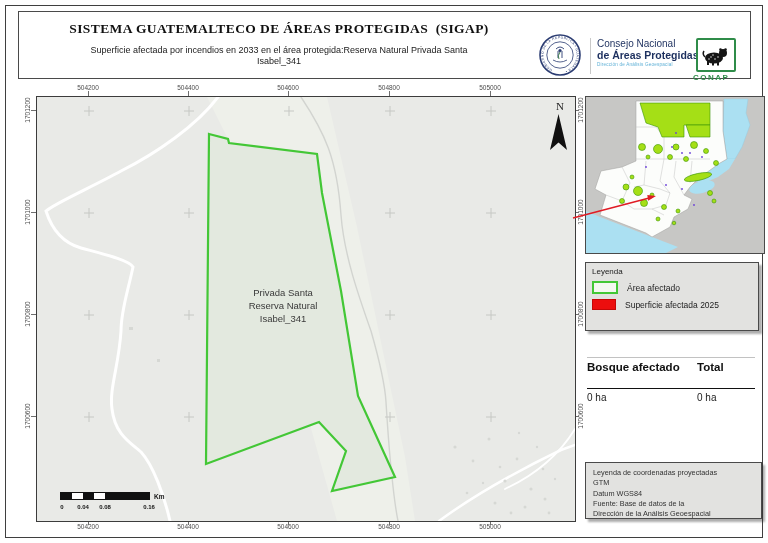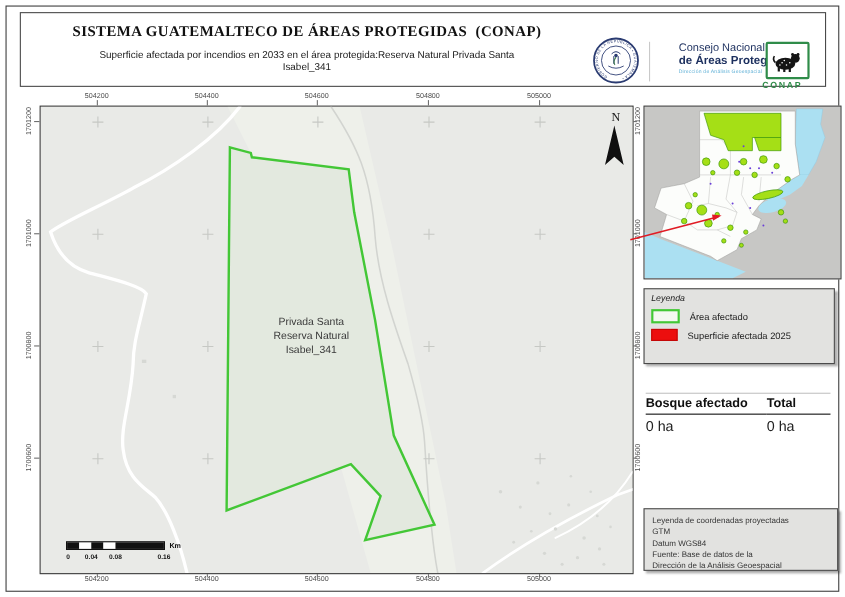--- a/index.html
+++ b/index.html
@@ -7,21 +7,21 @@
         font-family:"Liberation Sans",sans-serif;color:#222;overflow:hidden;}
   .page-border{position:absolute;left:5px;top:5px;right:5px;bottom:5px;border:1px solid #3f3f3f;}
 
   
   .header{position:absolute;left:18px;top:11px;width:731px;height:66px;border:1px solid #4a4a4a;background:#fff;}
   .title{position:absolute;left:20px;top:9px;width:480px;text-align:center;
          font-family:"Liberation Serif",serif;font-weight:bold;font-size:13.5px;letter-spacing:.4px;color:#111;white-space:pre;}
   .subtitle{position:absolute;left:20px;top:33px;width:480px;text-align:center;font-size:9px;line-height:11px;color:#222;}
   .seal{position:absolute;left:519px;top:21px;width:44px;height:44px;}
   .hdr-divider{position:absolute;left:571px;top:26px;width:1px;height:36px;background:#c9c9c9;}
-  .conap-text{position:absolute;left:578px;top:26px;width:112px;color:#1c2f5e;margin-left:20px;}
+  .conap-text{position:absolute;left:578px;top:26px;width:112px;color:#1c2f5e;}
   .conap-l1{font-size:10px;line-height:11px;}
   .conap-l2{font-size:10.5px;line-height:12px;font-weight:bold;}
   .conap-l3{font-size:4.6px;line-height:7px;color:#5fb0d6;letter-spacing:.2px;}
   .conap-badge{position:absolute;left:674px;top:26px;width:46px;text-align:left;}
   .badge-box{margin:0 auto;width:36px;height:30px;border:2px solid #2f8c49;border-radius:2px;background:#fff;
              display:flex;align-items:center;justify-content:center;}
   .badge-label{margin-top:1px;font-size:8px;font-weight:bold;letter-spacing:1.5px;color:#2f8c49;}
 
   
   .map{position:absolute;left:36px;top:96px;width:538px;height:424px;border:1px solid #3c3c3c;background:#e9eae7;}
@@ -37,44 +37,44 @@
   
   .tx{position:absolute;transform:translateX(-50%);font-size:6.5px;color:#4d4d4d;}
   .ty{position:absolute;transform:translate(-50%,-50%) rotate(-90deg);font-size:6.5px;color:#4d4d4d;white-space:nowrap;}
   .tm{position:absolute;background:#6f6f6f;}
 
   
   .inset{position:absolute;left:585px;top:96px;width:178px;height:156px;border:1px solid #4a4a4a;background:#c7c7c5;}
   .callout{position:absolute;left:565px;top:185px;width:106px;height:45px;pointer-events:none;}
   .legend{position:absolute;left:585px;top:262px;width:172px;height:67px;background:#e2e2e0;
           border:1px solid #4a4a4a;box-shadow:2.5px 2.5px 2px rgba(50,50,50,.4);}
-  .legend-title{margin:4px 0 2px 6px;font-size:8px;color:#222;font-style:italic;}
+  .legend-title{margin:4px 0 2px 6px;font-size:8px;color:#222;}
   .legend-item{display:flex;align-items:center;margin:5px 0 0 6px;}
   .sw{width:22px;height:9px;margin-right:9px;flex:0 0 auto;}
   .sw-protected{background:#f4f8f1;border:2px solid #43c736;}
   .sw-affected{background:#ec0e0e;border:1px solid #c40707;}
   .legend-label{font-size:8.5px;color:#222;}
 
   .stats{position:absolute;left:587px;top:357px;width:168px;display:grid;grid-template-columns:110px 58px;
          border-top:1px solid #c2c2c2;padding-top:3px;}
-  .s-h{font-weight:bold;font-size:11.5px;color:#111;border-bottom:1.5px solid #111;padding-bottom:3px;}
-  .s-v{font-size:13px;color:#222;padding-top:3px;}
+  .s-h{font-weight:bold;font-size:11.5px;color:#111;border-bottom:1.5px solid #111;padding-bottom:15px;}
+  .s-v{font-size:10px;color:#222;padding-top:3px;}
 
   .credits{position:absolute;left:585px;top:462px;width:177px;height:57px;background:#e2e2e0;
            border:1px solid #4a4a4a;box-shadow:2.5px 2.5px 2px rgba(50,50,50,.4);
            padding:5px 7px;box-sizing:border-box;font-size:7.3px;line-height:10.3px;color:#333;}
 </style>
 </head>
 <body>
 
 <div class="page">
   <div class="page-border"></div>
 
   <div class="header">
-    <div class="title">SISTEMA GUATEMALTECO DE ÁREAS PROTEGIDAS  (CONAP)</div>
+    <div class="title">SISTEMA GUATEMALTECO DE ÁREAS PROTEGIDAS  (SIGAP)</div>
     <div class="subtitle">
       <div>Superficie afectada por incendios en 2033 en el área protegida:Reserva Natural Privada Santa</div>
       <div>Isabel_341</div>
     </div>
 
     <svg class="seal" viewBox="0 0 44 44">
       <circle cx="22" cy="22" r="20" fill="#fff" stroke="#2b3c72" stroke-width="1.6"></circle>
       <circle cx="22" cy="22" r="13.2" fill="#fff" stroke="#2b3c72" stroke-width="0.8"></circle>
       <defs>
           <path id="sealArc" d="M22,38.5 A16.5,16.5 0 1 1 22.05,38.5" fill="none"></path>

